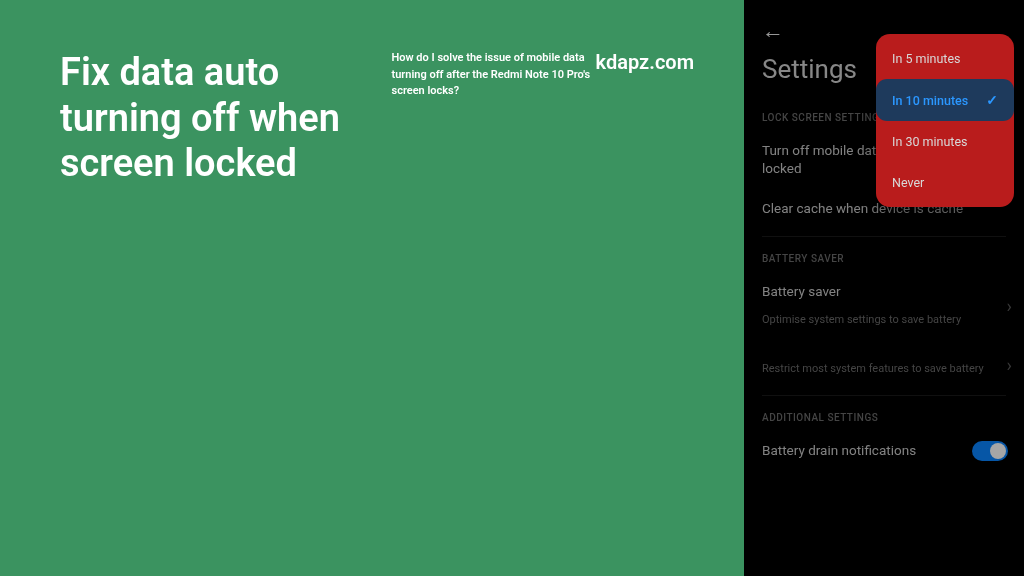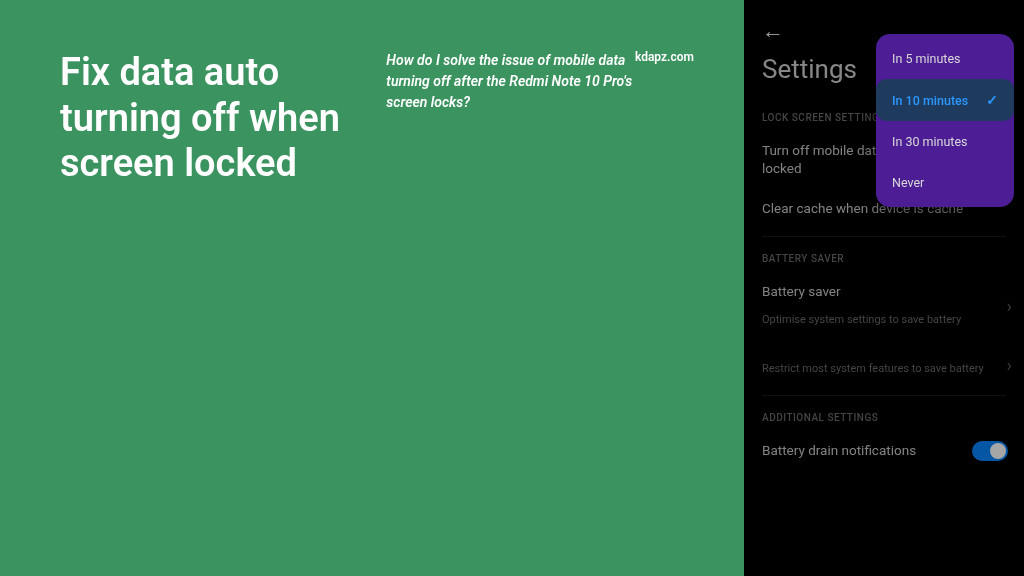--- a/index.html
+++ b/index.html
@@ -23,29 +23,28 @@
       justify-content: center;
       color: #ffffff;
     }
     .headline {
       font-size: 38px;
       font-weight: 600;
       line-height: 1.2;
       margin-bottom: 16px;
     }
     .subhead {
-      font-size: 14px;
+      font-size: 11px;
       font-weight: 600;
       line-height: 1.5;
       margin-bottom: 20px;
       max-width: 470px;
-      font-style: italic;
     }
     .site {
-      font-size: 12px;
+      font-size: 20px;
       font-weight: 600;
     }
     .phone {
       width: 280px;
       background: #000;
       color: #c0c0c0;
       position: relative;
       padding-top: 18px;
       font-size: 13px;
       overflow: hidden;
@@ -116,21 +115,21 @@
       width: 16px;
       height: 16px;
       background: #fff;
       border-radius: 50%;
     }
     .popup {
       position: absolute;
       top: 34px;
       right: 10px;
       width: 138px;
-      background: #4c1d95;
+      background: #b91c1c;
       border-radius: 14px;
       box-shadow: 0 4px 20px rgba(0,0,0,0.6);
       overflow: hidden;
       padding: 4px 0;
     }
     .popup-item {
       padding: 13px 16px;
       font-size: 12.5px;
       color: #d8d8d8;
       cursor: pointer;

